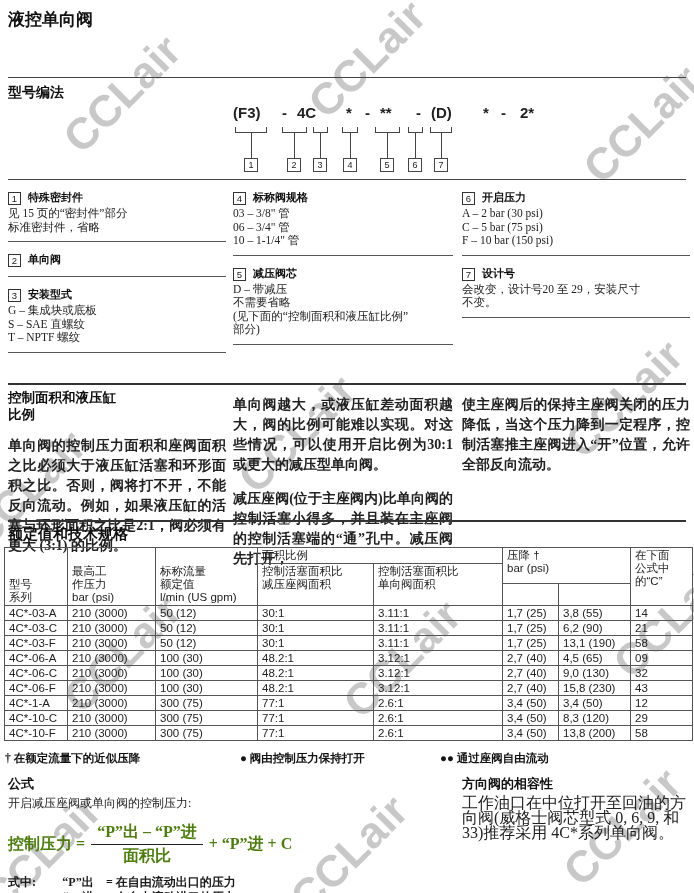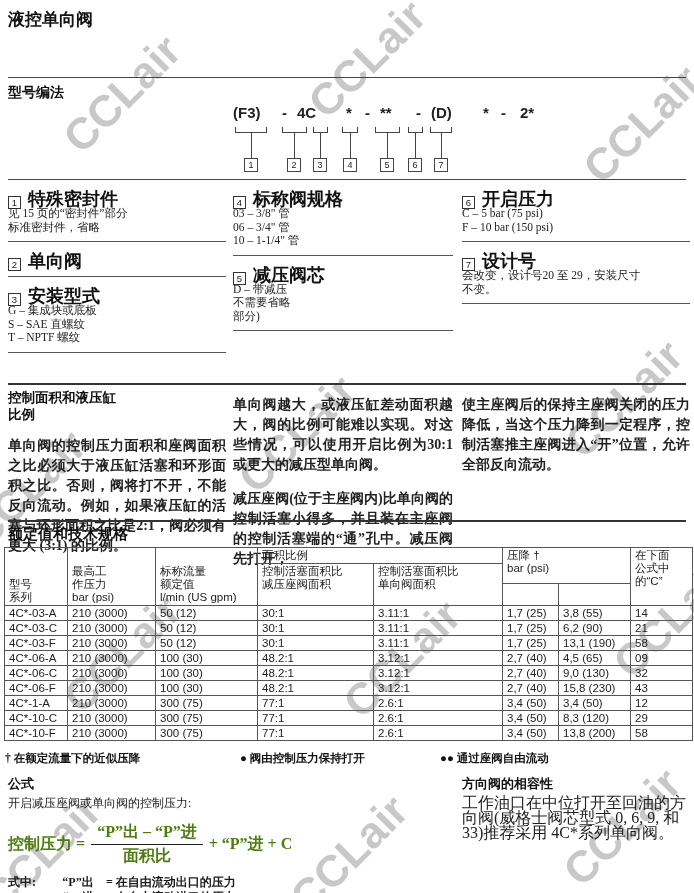--- a/index.html
+++ b/index.html
@@ -36,21 +36,21 @@
   .defcol.c1 { left:8px;   width:218px; }
   .defcol.c2 { left:233px; width:220px; }
   .defcol.c3 { left:462px; width:228px; }
   .def-sec { border-bottom:1px solid #555; padding-bottom:7px; margin-bottom:7px; }
   .def-title { margin-bottom:4px; height:16px; }
   .numbox {
     display:inline-block; width:13px; height:13px; border:1px solid #333;
     font-family:"Liberation Sans",sans-serif; font-size:9.5px; line-height:12px;
     text-align:center; vertical-align:-1px; margin-right:7px; color:#222;
   }
-  .def-title-text { font-family:"Liberation Sans",sans-serif; font-weight:bold; font-size:18px; color:#111; }
+  .def-title-text { font-family:"Liberation Sans",sans-serif; font-weight:bold; font-size:11px; color:#111; }
   .def-line { font-size:11.5px; line-height:13.5px; color:#222; }
   
   .ratio-head { position:absolute; left:8px; top:389px; font-family:"Liberation Sans",sans-serif; font-weight:bold; font-size:13.5px; line-height:17px; color:#111; }
   .para { position:absolute; font-size:14px; line-height:20px; color:#222; text-align:justify;font-weight:bold; }
   .para.p1 { left:8px;   top:436px; width:218px; }
   .para.p2 { left:233px; top:395px; width:220px; }
   .para.p3 { left:462px; top:395px; width:228px; }
   .para .gap { height:14px; }
   
   .tbl-wrap { position:absolute; left:4px; top:547px; }
@@ -169,27 +169,29 @@
       <div class="def-sec">
         <div class="def-title"><span class="numbox">4</span><span class="def-title-text">标称阀规格</span></div>
         <div class="def-line">03 – 3/8" 管</div>
         <div class="def-line">06 – 3/4" 管</div>
         <div class="def-line">10 – 1-1/4" 管</div>
       </div>
       <div class="def-sec">
         <div class="def-title"><span class="numbox">5</span><span class="def-title-text">减压阀芯</span></div>
         <div class="def-line">D – 带减压</div>
         <div class="def-line">不需要省略</div>
+        <div class="def-line">(见下面的“控制面积和液压缸比例”</div>
         <div class="def-line">部分)</div>
       </div>
     </div>
 
     <div class="defcol c3">
       <div class="def-sec">
         <div class="def-title"><span class="numbox">6</span><span class="def-title-text">开启压力</span></div>
+        <div class="def-line">A – 2 bar (30 psi)</div>
         <div class="def-line">C – 5 bar (75 psi)</div>
         <div class="def-line">F – 10 bar (150 psi)</div>
       </div>
       <div class="def-sec">
         <div class="def-title"><span class="numbox">7</span><span class="def-title-text">设计号</span></div>
         <div class="def-line">会改变，设计号20 至 29，安装尺寸</div>
         <div class="def-line">不变。</div>
       </div>
     </div>
 

